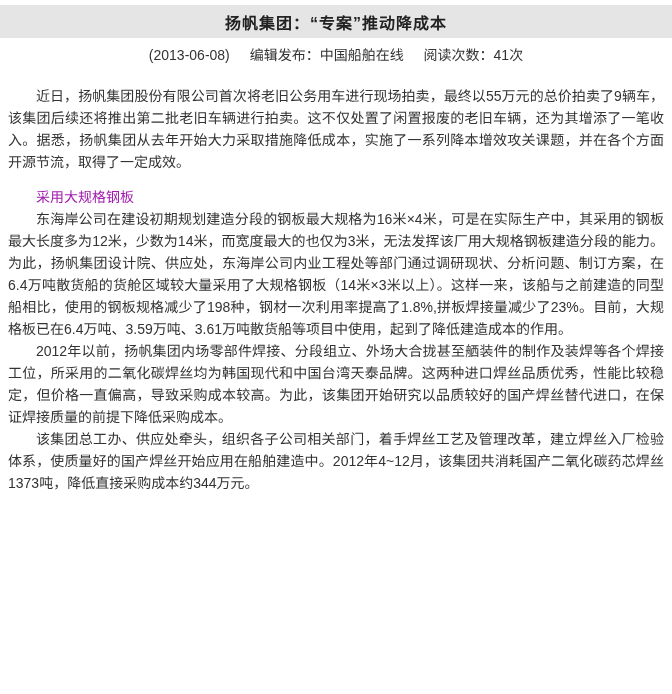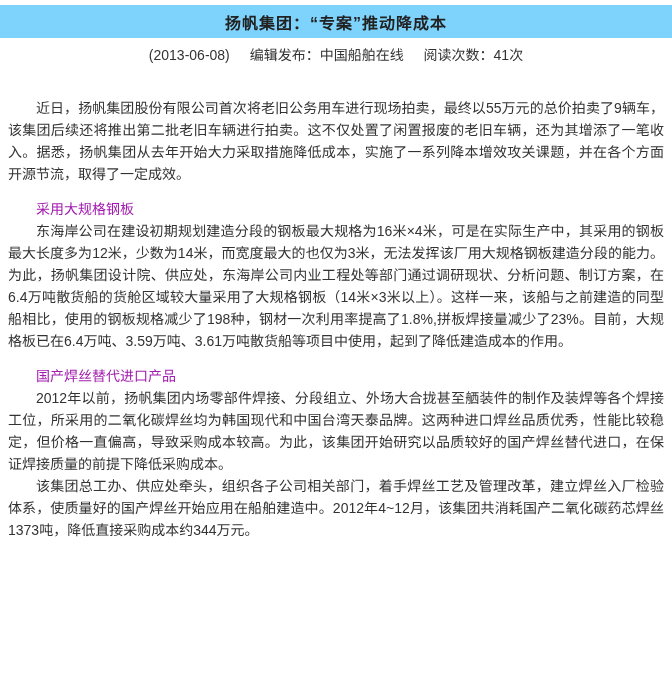--- a/index.html
+++ b/index.html
@@ -9,21 +9,21 @@
   }
   body {
     width: 672px;
     height: 694px;
     overflow: hidden;
     font-family: "Liberation Sans", "DejaVu Sans", sans-serif;
     color: #333333;
   }
   .title-bar {
     margin-top: 5px;
-    background: #7dd3fc;
+    background: #e5e5e5;
     height: 33px;
     display: flex;
     align-items: center;
     justify-content: center;
   }
   .article-title {
     margin: 0;
     font-size: 16px;
     font-weight: bold;
     color: #222222;
@@ -35,21 +35,21 @@
     font-size: 14px;
     color: #333333;
     line-height: 20px;
     white-space: nowrap;
   }
   .meta-line .seg + .seg {
     margin-left: 16px;
     margin-top: 47px;
   }
   .article-body {
-    margin-top: 32px;
+    margin-top: 20px;
     padding: 0 8px;
     font-size: 14px;
     line-height: 22px;
     color: #333333;
     text-align: justify;
   }
   .article-body p {
     margin: 0;
     text-indent: 2em;
   }
@@ -77,20 +77,19 @@
 
 <div class="article-body">
 
   <p>近日，扬帆集团股份有限公司首次将老旧公务用车进行现场拍卖，最终以55万元的总价拍卖了9辆车，该集团后续还将推出第二批老旧车辆进行拍卖。这不仅处置了闲置报废的老旧车辆，还为其增添了一笔收入。据悉，扬帆集团从去年开始大力采取措施降低成本，实施了一系列降本增效攻关课题，并在各个方面开源节流，取得了一定成效。</p>
 
   <h2 class="section-heading">采用大规格钢板</h2>
 
 
   <p>东海岸公司在建设初期规划建造分段的钢板最大规格为16米×4米，可是在实际生产中，其采用的钢板最大长度多为12米，少数为14米，而宽度最大的也仅为3米，无法发挥该厂用大规格钢板建造分段的能力。为此，扬帆集团设计院、供应处，东海岸公司内业工程处等部门通过调研现状、分析问题、制订方案，在6.4万吨散货船的货舱区域较大量采用了大规格钢板（14米×3米以上）。这样一来，该船与之前建造的同型船相比，使用的钢板规格减少了198种，钢材一次利用率提高了1.8%,拼板焊接量减少了23%。目前，大规格板已在6.4万吨、3.59万吨、3.61万吨散货船等项目中使用，起到了降低建造成本的作用。</p>
 
-  <h2 class="section-heading">国产焊丝替代进口产品</h2>
 
   <p>2012年以前，扬帆集团内场零部件焊接、分段组立、外场大合拢甚至舾装件的制作及装焊等各个焊接工位，所采用的二氧化碳焊丝均为韩国现代和中国台湾天泰品牌。这两种进口焊丝品质优秀，性能比较稳定，但价格一直偏高，导致采购成本较高。为此，该集团开始研究以品质较好的国产焊丝替代进口，在保证焊接质量的前提下降低采购成本。</p>
 
   <p>该集团总工办、供应处牵头，组织各子公司相关部门，着手焊丝工艺及管理改革，建立焊丝入厂检验体系，使质量好的国产焊丝开始应用在船舶建造中。2012年4~12月，该集团共消耗国产二氧化碳药芯焊丝1373吨，降低直接采购成本约344万元。</p>
 
 
 </div>
 
 </body></html>

